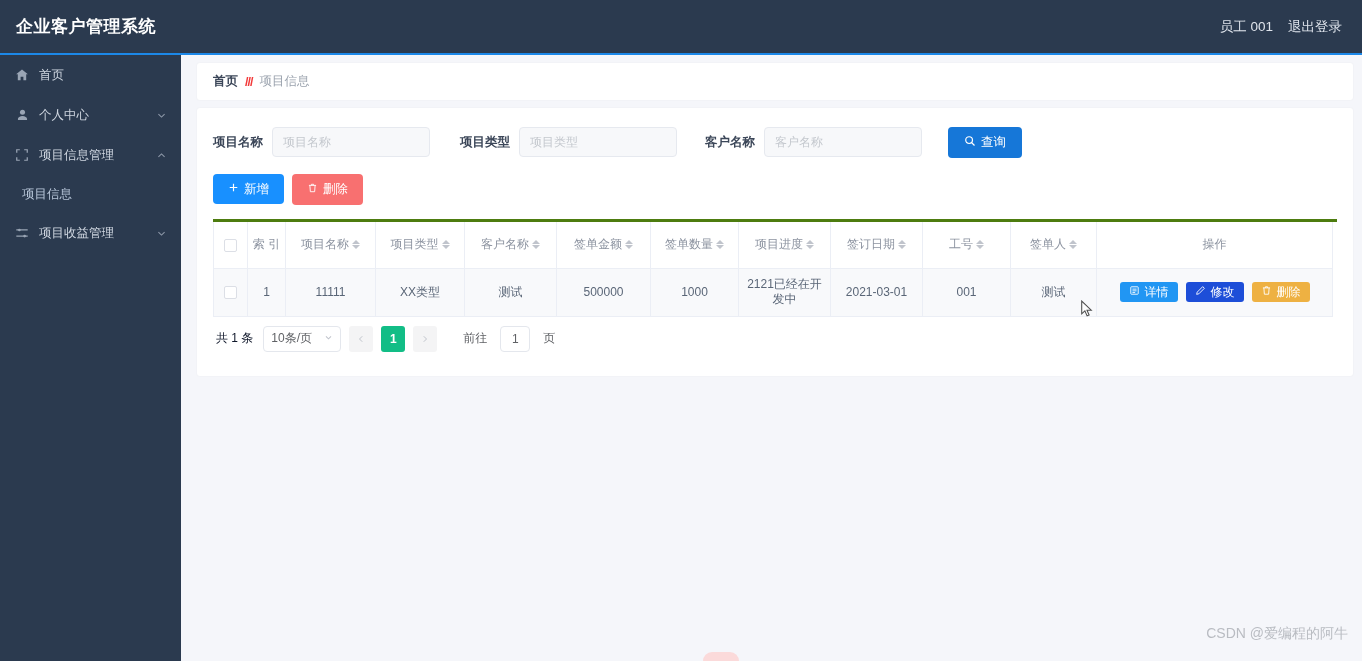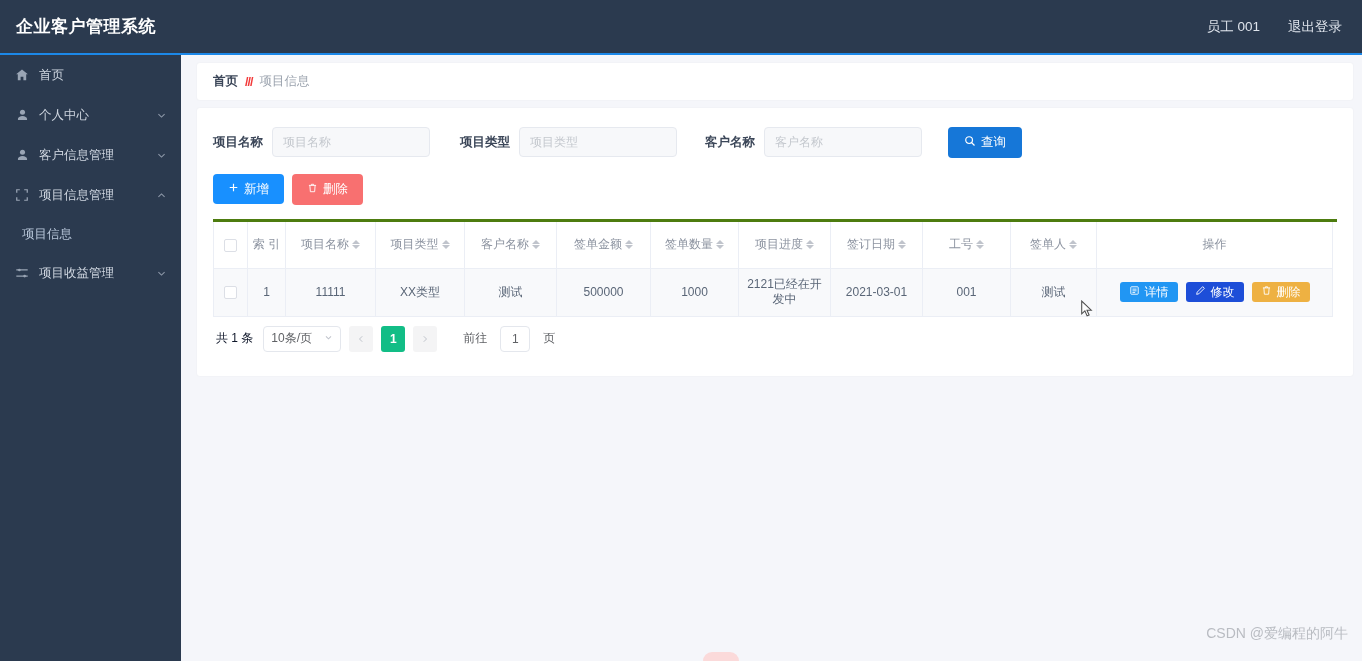--- a/index.html
+++ b/index.html
@@ -15,21 +15,21 @@
   .topbar {
     position: absolute; left: 0; top: 0; width: 1362px; height: 55px;
     background: #2b3a4f;
     display: flex; align-items: center; justify-content: space-between;
     padding: 0 20px 0 16px;
     border-bottom: 2px solid #1c88e8;
   }
   .brand {
     color: #ffffff; font-size: 17px; font-weight: bold; letter-spacing: .5px;
   }
-  .topright { display: flex; gap: 28px; }
+  .topright { display: flex; gap: 15px; }
   .topright span { color: #dfe4ec; font-size: 13.5px; }
   .topright span.link { cursor: pointer; }
 
   
   .sidebar {
     position: absolute; left: 0; top: 55px; width: 181px; height: 606px;
     background: #2b3a4f;
   }
   .menu-item {
     height: 40px; display: flex; align-items: center;
@@ -197,34 +197,20 @@
           </svg>
       </span>
       <span class="mi-label">个人中心</span>
       <span class="mi-arrow">
         <svg width="11" height="11" viewBox="0 0 16 16">
             <path fill="none" stroke="currentColor" stroke-width="1.5" d="M3.5 6 8 10.3 12.5 6"></path>
           </svg>
       </span>
     </div>
 
-    <div class="menu-item">
-      <span class="mi-icon">
-        <svg width="13" height="14" viewBox="0 0 16 16">
-            <circle cx="8" cy="4.6" r="3.1" fill="currentColor"></circle>
-            <path fill="currentColor" d="M8 9.1c-3.1 0-5.6 1.8-5.6 3.6v1.5h11.2v-1.5c0-1.8-2.5-3.6-5.6-3.6z"></path>
-          </svg>
-      </span>
-      <span class="mi-label">客户信息管理</span>
-      <span class="mi-arrow">
-        <svg width="11" height="11" viewBox="0 0 16 16">
-            <path fill="none" stroke="currentColor" stroke-width="1.5" d="M3.5 6 8 10.3 12.5 6"></path>
-          </svg>
-      </span>
-    </div>
 
     <div class="menu-item">
       <span class="mi-icon">
         <svg width="14" height="14" viewBox="0 0 16 16" fill="none" stroke="currentColor" stroke-width="1.4">
           <path d="M5.5 2H2v3.5M10.5 2H14v3.5M14 10.5V14h-3.5M5.5 14H2v-3.5"></path>
         </svg>
       </span>
       <span class="mi-label">项目信息管理</span>
       <span class="mi-arrow">
         <svg width="11" height="11" viewBox="0 0 16 16">

